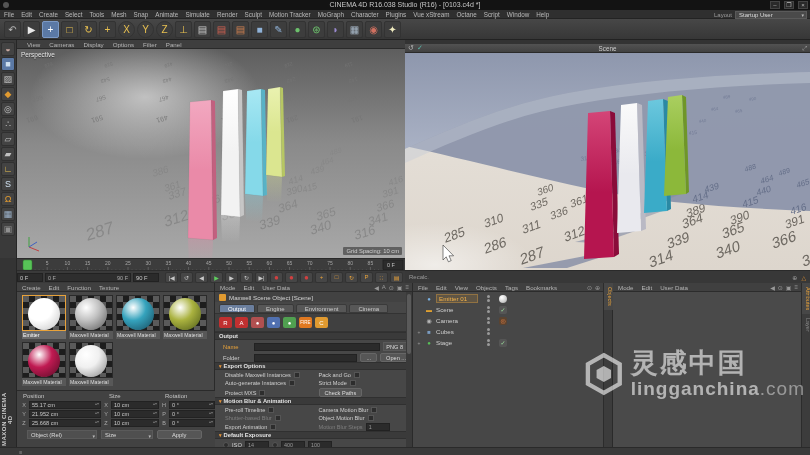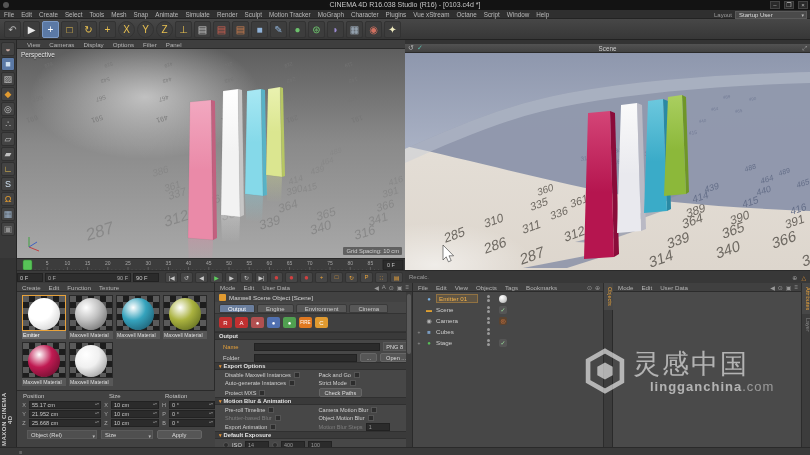--- a/index.html
+++ b/index.html
@@ -119,22 +119,22 @@
   .otag.mat{background:radial-gradient(circle at 35% 30%,#fff,#cfcfcf 60%,#8a8a8a);border-radius:50%;}
   .otag.target{background:#5a4330;color:#f08040;}
   .vstrip{width:9px;background:#3c3c3c;border-left:1px solid #2c2c2c;position:absolute;right:0;top:0;bottom:0;}
   .vtab{writing-mode:vertical-rl;font-size:5.5px;color:#888;padding:4px 0;text-align:center;width:9px;}
   .vtab.active{color:#e8a23a;background:#474747;}
   
   #rpanel{left:613px;top:283px;width:197px;height:164px;background:#4a4a4a;}
   
   #watermark{left:585px;top:348px;width:220px;height:100px;color:rgba(255,255,255,.58);pointer-events:none;z-index:50;}
   #wm-row{display:flex;align-items:center;gap:8px;}
-  #wm-cn{font-size:27px;font-weight:normal;letter-spacing:2px;line-height:30px;}
-  #wm-domain{font-size:13px;font-weight:bold;letter-spacing:1px;margin-left:17px;}
+  #wm-cn{font-size:27px;font-weight:bold;letter-spacing:2px;line-height:30px;}
+  #wm-domain{font-size:19px;font-weight:bold;letter-spacing:1px;}
   #wm-domain .tld{opacity:.75;font-weight:normal;}
   #wm-mo{position:absolute;right:10px;top:62px;text-align:right;}
   #wm-mo .m1{font-size:12px;letter-spacing:1px;}
   #wm-mo .m1 b{font-weight:bold;}
   #wm-mo .m2{font-size:6px;letter-spacing:2px;opacity:.8;}
   
   #statusbar{left:0;top:447px;width:810px;height:8px;background:#3a3a3a;border-top:1px solid #2a2a2a;color:#888;font-size:5.5px;display:flex;align-items:center;padding-left:19px;}
   svg text{font-family:"Liberation Sans",sans-serif;}
 </style>
 </head>

